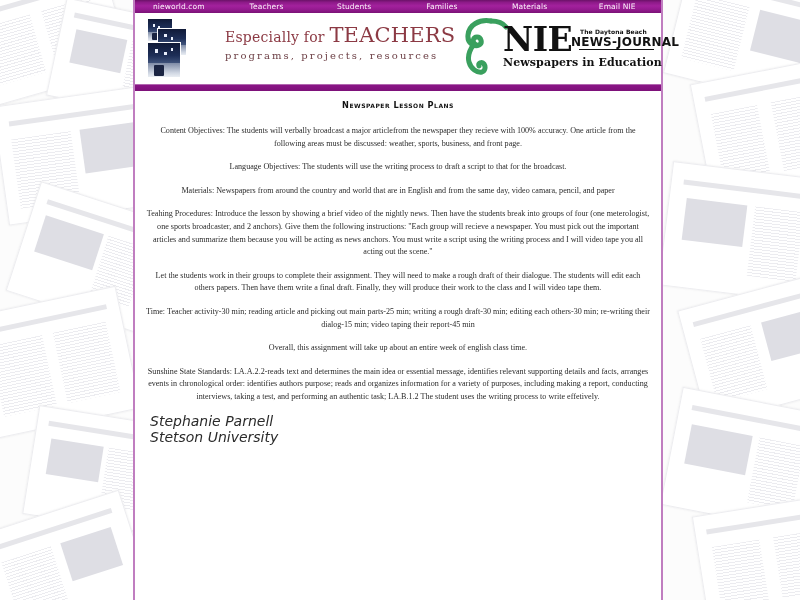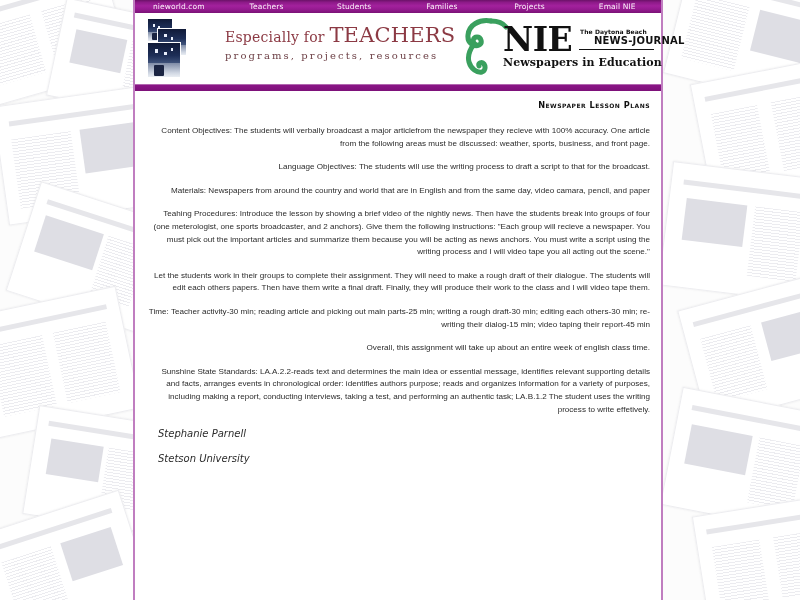--- a/index.html
+++ b/index.html
@@ -188,24 +188,24 @@
     top: 11px;
     font-family: "DejaVu Sans", "Liberation Sans", sans-serif;
     font-size: 6px;
     font-weight: bold;
     color: #111111;
     white-space: nowrap;
     letter-spacing: 0.1px;
   }
   #nie-journal {
     position: absolute;
-    left: 135px;
+    left: 112px;
     top: 18px;
     font-family: "DejaVu Sans", "Liberation Sans", sans-serif;
-    font-size: 10px;
+    font-size: 12px;
     font-weight: bold;
     color: #111111;
     white-space: nowrap;
     letter-spacing: 0.2px;
   }
   #nie-rule {
     position: absolute;
     left: 120px;
     top: 32px;
     width: 75px;
@@ -233,51 +233,51 @@
       #8a1586 16%, #7d1179 100%);
   }
 
   
   #doc {
     padding: 9px 11px 12px 11px;
     background: #ffffff;
     height: 509px;
   }
   #lesson-heading {
-    text-align: right;
+    text-align: center;
     font-family: "DejaVu Sans", "Liberation Sans", sans-serif;
     font-size: 8.2px;
     font-weight: bold;
     color: #111111;
     font-variant: small-caps;
     letter-spacing: 0.5px;
     margin: 0 0 15px 0;
   }
   #lesson-title {
     font-family: "DejaVu Sans", "Liberation Sans", sans-serif;
     font-size: 8.5px;
     font-weight: bold;
     color: #1a1a1a;
     margin: 0 0 13px 0;
   }
   .para {
-    font-family: Liberation Sans, sans-serif;
+    font-family: Liberation Serif, serif;
     font-size: 8.1px;
     line-height: 12.6px;
     color: #2b2b2b;
     margin: 0 0 11px 0;
-    text-align: right;
+    text-align: center;
   }
   .sig {
     font-family: "DejaVu Sans", "Liberation Sans", sans-serif;
-    font-size: 10px;
+    font-size: 14px;
     line-height: 12.4px;
     color: #2b2b2b;
     font-style: italic;
-    margin: 12px;
+    margin: 4px;
   }
 </style>
 </head>
 <body>
 
 <div id="page">
 
   <div id="bg-watermark">
     <div class="np" style="left:-30px;  top:-20px;  width:150px; height:110px; transform:rotate(-16deg);">
       <div class="hl" style="top:14px;"></div>
@@ -347,21 +347,21 @@
     </div>
   </div>
 
   <div id="content">
 
     <div id="navbar">
       <a class="nav-item" href="#">nieworld.com</a>
       <a class="nav-item" href="#">Teachers</a>
       <a class="nav-item" href="#">Students</a>
       <a class="nav-item" href="#">Families</a>
-      <a class="nav-item" href="#">Projects</a>
+      <a class="nav-item" href="#">Materials</a>
       <a class="nav-item" href="#">Email NIE</a>
     </div>
 
     <div id="header">
 
       <div id="photo-stack">
         <div class="pstile" style="left:0px;  top:0px;  width:26px; height:24px;">
           <div class="sky"></div>
             <div class="grnd"></div>
           <div class="dot" style="left:5px;  top:5px;  width:2px; height:3px;"></div>

